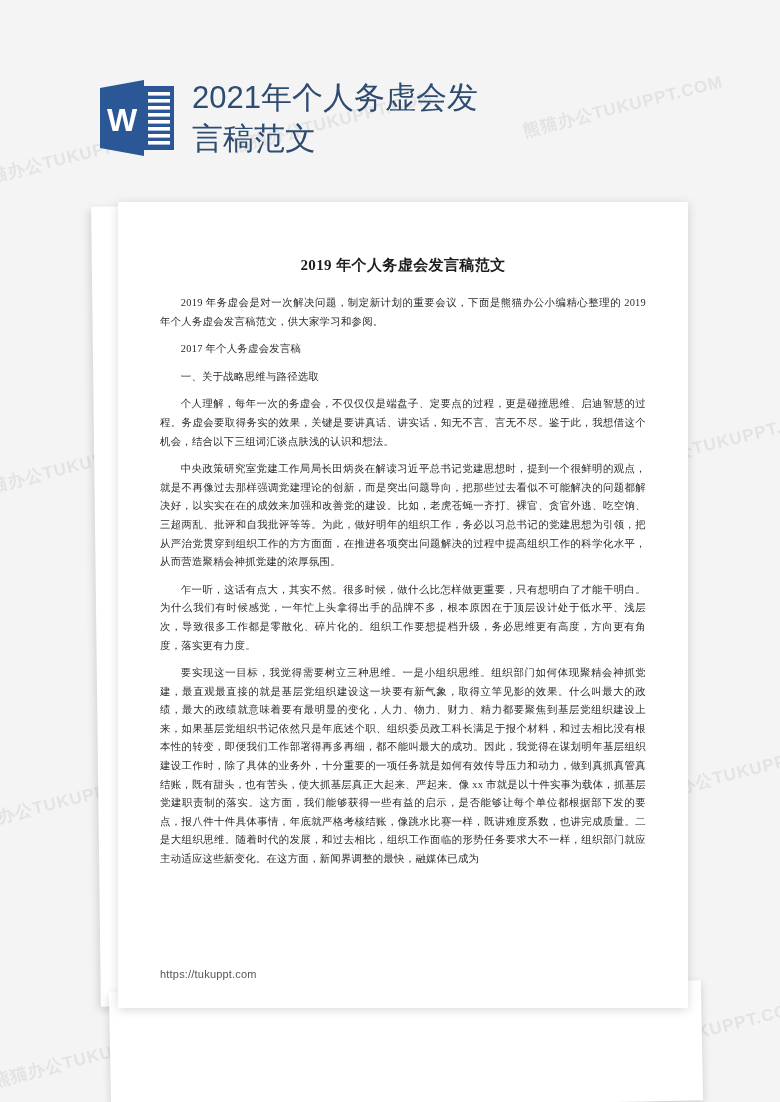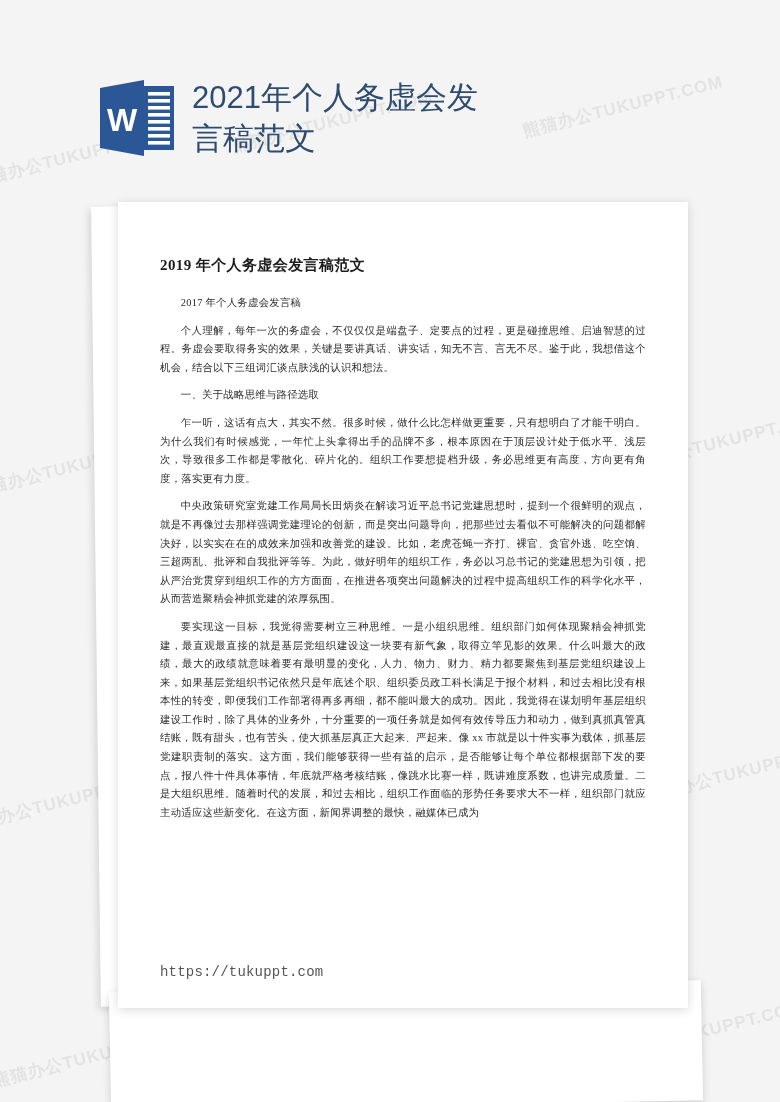--- a/index.html
+++ b/index.html
@@ -106,21 +106,21 @@
   .doc-body {
     position: absolute;
     inset: 0;
     padding: 54px 42px 0 42px;
     box-sizing: border-box;
     color: #2b2b2b;
   }
   .doc-title {
     font-size: 15px;
     font-weight: bold;
-    text-align: left;
+    text-align: center;
     letter-spacing: 0.4px;
     margin: 0 0 19px 0;
     color: #1d1d1d;
   }
   .doc-p {
     font-size: 10.4px;
     line-height: 18.6px;
     text-align: justify;
     text-justify: inter-ideograph;
     margin: 0 0 9px 0;
@@ -131,22 +131,22 @@
   .doc-p.no-indent {
     text-indent: 2em;
   }
   .doc-p.heading {
     text-indent: 2em;
   }
   .doc-url {
     position: absolute;
     left: 42px;
     bottom: 28px;
-    font-family: Liberation Mono, monospace;
-    font-size: 14px;
+    font-family: Liberation Sans, sans-serif;
+    font-size: 11px;
     color: #555;
     letter-spacing: 0.2px;
   }
 </style>
 </head>
 <body>
 
 <div class="watermark-layer">
   <div class="wm" style="left:-30px; top:145px;">熊猫办公TUKUPPT.COM</div>
   <div class="wm" style="left:230px; top:110px;">熊猫办公TUKUPPT.COM</div>
@@ -180,24 +180,25 @@
 <div class="paper-stack">
 
   <div class="page page-back-left"></div>
   <div class="page page-back-bottom"></div>
 
   <div class="page page-front">
     <div class="doc-body">
 
       <div class="doc-title">2019 年个人务虚会发言稿范文</div>
 
+      <p class="doc-p">2019 年务虚会是对一次解决问题，制定新计划的重要会议，下面是熊猫办公小编精心整理的 2019 年个人务虚会发言稿范文，供大家学习和参阅。</p>
       <p class="doc-p no-indent">2017 年个人务虚会发言稿</p>
+      <p class="doc-p heading">一、关于战略思维与路径选取</p>
       <p class="doc-p">个人理解，每年一次的务虚会，不仅仅仅是端盘子、定要点的过程，更是碰撞思维、启迪智慧的过程。务虚会要取得务实的效果，关键是要讲真话、讲实话，知无不言、言无不尽。鉴于此，我想借这个机会，结合以下三组词汇谈点肤浅的认识和想法。</p>
-      <p class="doc-p heading">一、关于战略思维与路径选取</p>
+      <p class="doc-p">中央政策研究室党建工作局局长田炳炎在解读习近平总书记党建思想时，提到一个很鲜明的观点，就是不再像过去那样强调党建理论的创新，而是突出问题导向，把那些过去看似不可能解决的问题都解决好，以实实在在的成效来加强和改善党的建设。比如，老虎苍蝇一齐打、裸官、贪官外逃、吃空饷、三超两乱、批评和自我批评等等。为此，做好明年的组织工作，务必以习总书记的党建思想为引领，把从严治党贯穿到组织工作的方方面面，在推进各项突出问题解决的过程中提高组织工作的科学化水平，从而营造聚精会神抓党建的浓厚氛围。</p>
       <p class="doc-p">乍一听，这话有点大，其实不然。很多时候，做什么比怎样做更重要，只有想明白了才能干明白。为什么我们有时候感觉，一年忙上头拿得出手的品牌不多，根本原因在于顶层设计处于低水平、浅层次，导致很多工作都是零散化、碎片化的。组织工作要想提档升级，务必思维更有高度，方向更有角度，落实更有力度。</p>
-      <p class="doc-p">中央政策研究室党建工作局局长田炳炎在解读习近平总书记党建思想时，提到一个很鲜明的观点，就是不再像过去那样强调党建理论的创新，而是突出问题导向，把那些过去看似不可能解决的问题都解决好，以实实在在的成效来加强和改善党的建设。比如，老虎苍蝇一齐打、裸官、贪官外逃、吃空饷、三超两乱、批评和自我批评等等。为此，做好明年的组织工作，务必以习总书记的党建思想为引领，把从严治党贯穿到组织工作的方方面面，在推进各项突出问题解决的过程中提高组织工作的科学化水平，从而营造聚精会神抓党建的浓厚氛围。</p>
       <p class="doc-p">要实现这一目标，我觉得需要树立三种思维。一是小组织思维。组织部门如何体现聚精会神抓党建，最直观最直接的就是基层党组织建设这一块要有新气象，取得立竿见影的效果。什么叫最大的政绩，最大的政绩就意味着要有最明显的变化，人力、物力、财力、精力都要聚焦到基层党组织建设上来，如果基层党组织书记依然只是年底述个职、组织委员政工科长满足于报个材料，和过去相比没有根本性的转变，即便我们工作部署得再多再细，都不能叫最大的成功。因此，我觉得在谋划明年基层组织建设工作时，除了具体的业务外，十分重要的一项任务就是如何有效传导压力和动力，做到真抓真管真结账，既有甜头，也有苦头，使大抓基层真正大起来、严起来。像 xx 市就是以十件实事为载体，抓基层党建职责制的落实。这方面，我们能够获得一些有益的启示，是否能够让每个单位都根据部下发的要点，报八件十件具体事情，年底就严格考核结账，像跳水比赛一样，既讲难度系数，也讲完成质量。二是大组织思维。随着时代的发展，和过去相比，组织工作面临的形势任务要求大不一样，组织部门就应主动适应这些新变化。在这方面，新闻界调整的最快，融媒体已成为</p>
 
       <div class="doc-url">https://tukuppt.com</div>
     </div>
   </div>
 
 </div>
 
 </body></html>

